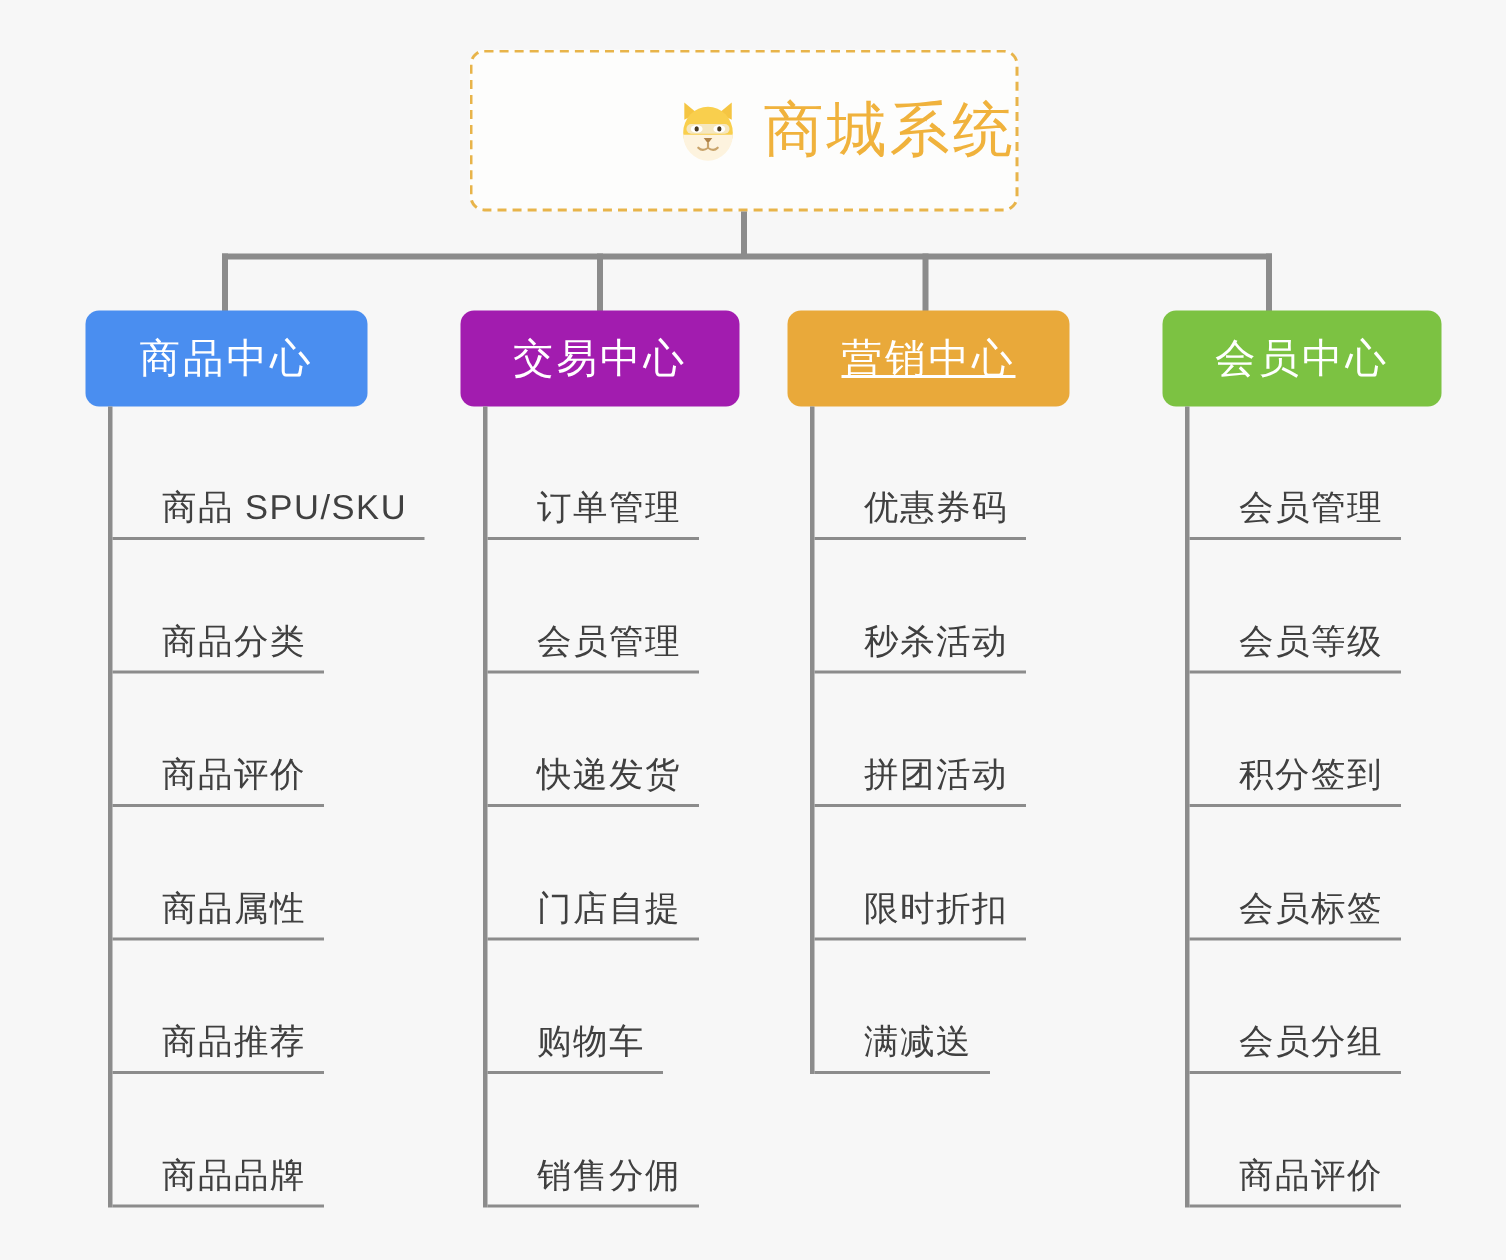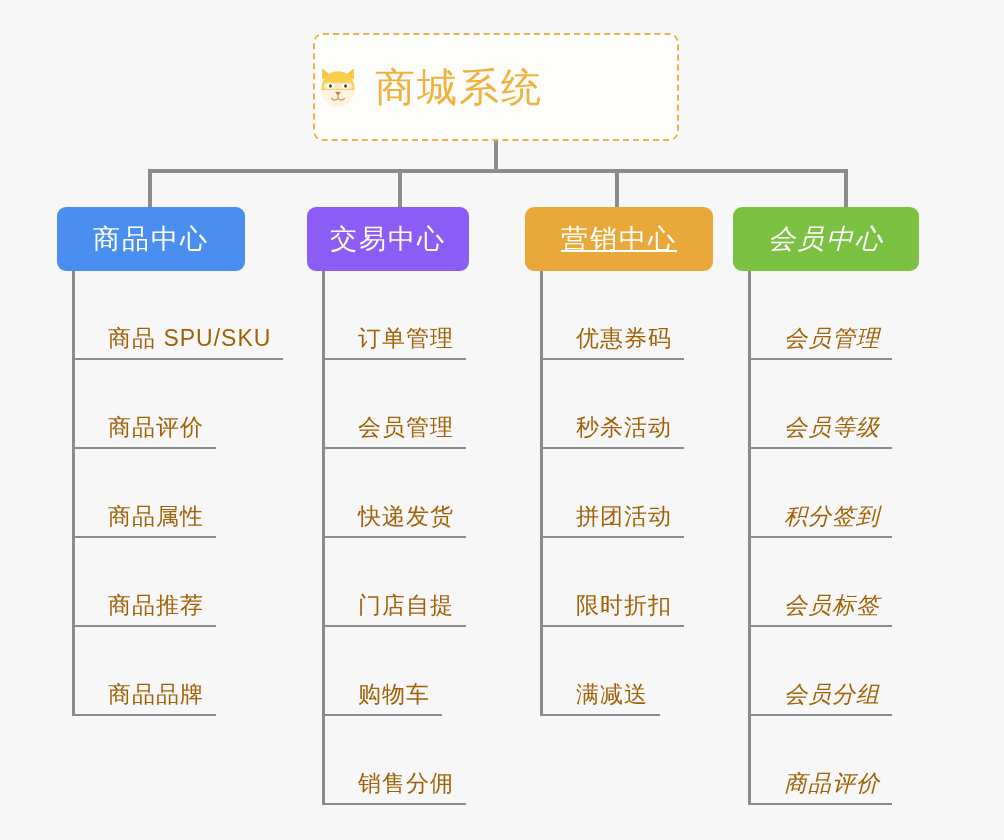--- a/index.html
+++ b/index.html
@@ -26,21 +26,21 @@
     left: 313px;
     top: 33px;
     width: 366px;
     height: 108px;
     box-sizing: border-box;
     background: #fdfdfc;
     border: 2px dashed #e8b44a;
     border-radius: 10px;
     display: flex;
     align-items: center;
-    justify-content: flex-start;
+    justify-content: flex-end;
     gap: 14px;
   }
   .root-icon {
     width: 46px;
     height: 46px;
     flex: 0 0 auto;
     display: block;
   }
   .root-title {
     font-size: 40px;
@@ -78,36 +78,36 @@
   .conn-drop.d4 { left: 844px; }
 
   
   .branch {
     position: absolute;
     top: 207px;
   }
   .branch.b1 { left: 57px; }
   .branch.b2 { left: 307px; }
   .branch.b3 { left: 525px; }
-  .branch.b4 { left: 733px; font-style: italic; }
+  .branch.b4 { left: 775px; }
 
   .branch-header {
     box-sizing: border-box;
     height: 64px;
     border-radius: 9px;
     display: flex;
     align-items: center;
     justify-content: center;
     color: #ffffff;
     font-size: 27px;
     letter-spacing: 2px;
     white-space: nowrap;
   }
   .branch.b1 .branch-header { width: 188px; background: #4a8ef0; }
-  .branch.b2 .branch-header { width: 162px; background: #8b5cf6; }
+  .branch.b2 .branch-header { width: 186px; background: #a21caf; }
   .branch.b3 .branch-header { width: 188px; background: #e9a93a; text-decoration: underline; }
   .branch.b4 .branch-header { width: 186px; background: #7cc242; }
 
   
   .leaf-stack {
     position: relative;
     margin-left: 15px;
     padding-left: 0;
     border-left: 3px solid #8c8c8c;
   }
@@ -115,21 +115,21 @@
     position: relative;
     height: 89px;
     display: flex;
     align-items: flex-end;
   }
   .leaf-label {
     display: inline-block;
     margin-left: 33px;
     padding-bottom: 6px;
     font-size: 23px;
-    color: #a16207;
+    color: #404040;
     white-space: nowrap;
     letter-spacing: 1px;
   }
   .leaf-underline {
     position: absolute;
     left: 0;
     bottom: 0;
     height: 2px;
     background: #8c8c8c;
   }
@@ -166,20 +166,24 @@
   <div class="branch b1">
     <div class="branch-header">
       <span>商品中心</span>
     </div>
     <div class="leaf-stack">
       <div class="leaf-item">
         <span class="leaf-label">商品 SPU/SKU</span>
         <span class="leaf-underline" style="width: 208px;"></span>
       </div>
       <div class="leaf-item">
+        <span class="leaf-label">商品分类</span>
+        <span class="leaf-underline" style="width: 141px;"></span>
+      </div>
+      <div class="leaf-item">
         <span class="leaf-label">商品评价</span>
         <span class="leaf-underline" style="width: 141px;"></span>
       </div>
       <div class="leaf-item">
         <span class="leaf-label">商品属性</span>
         <span class="leaf-underline" style="width: 141px;"></span>
       </div>
       <div class="leaf-item">
         <span class="leaf-label">商品推荐</span>
         <span class="leaf-underline" style="width: 141px;"></span>

